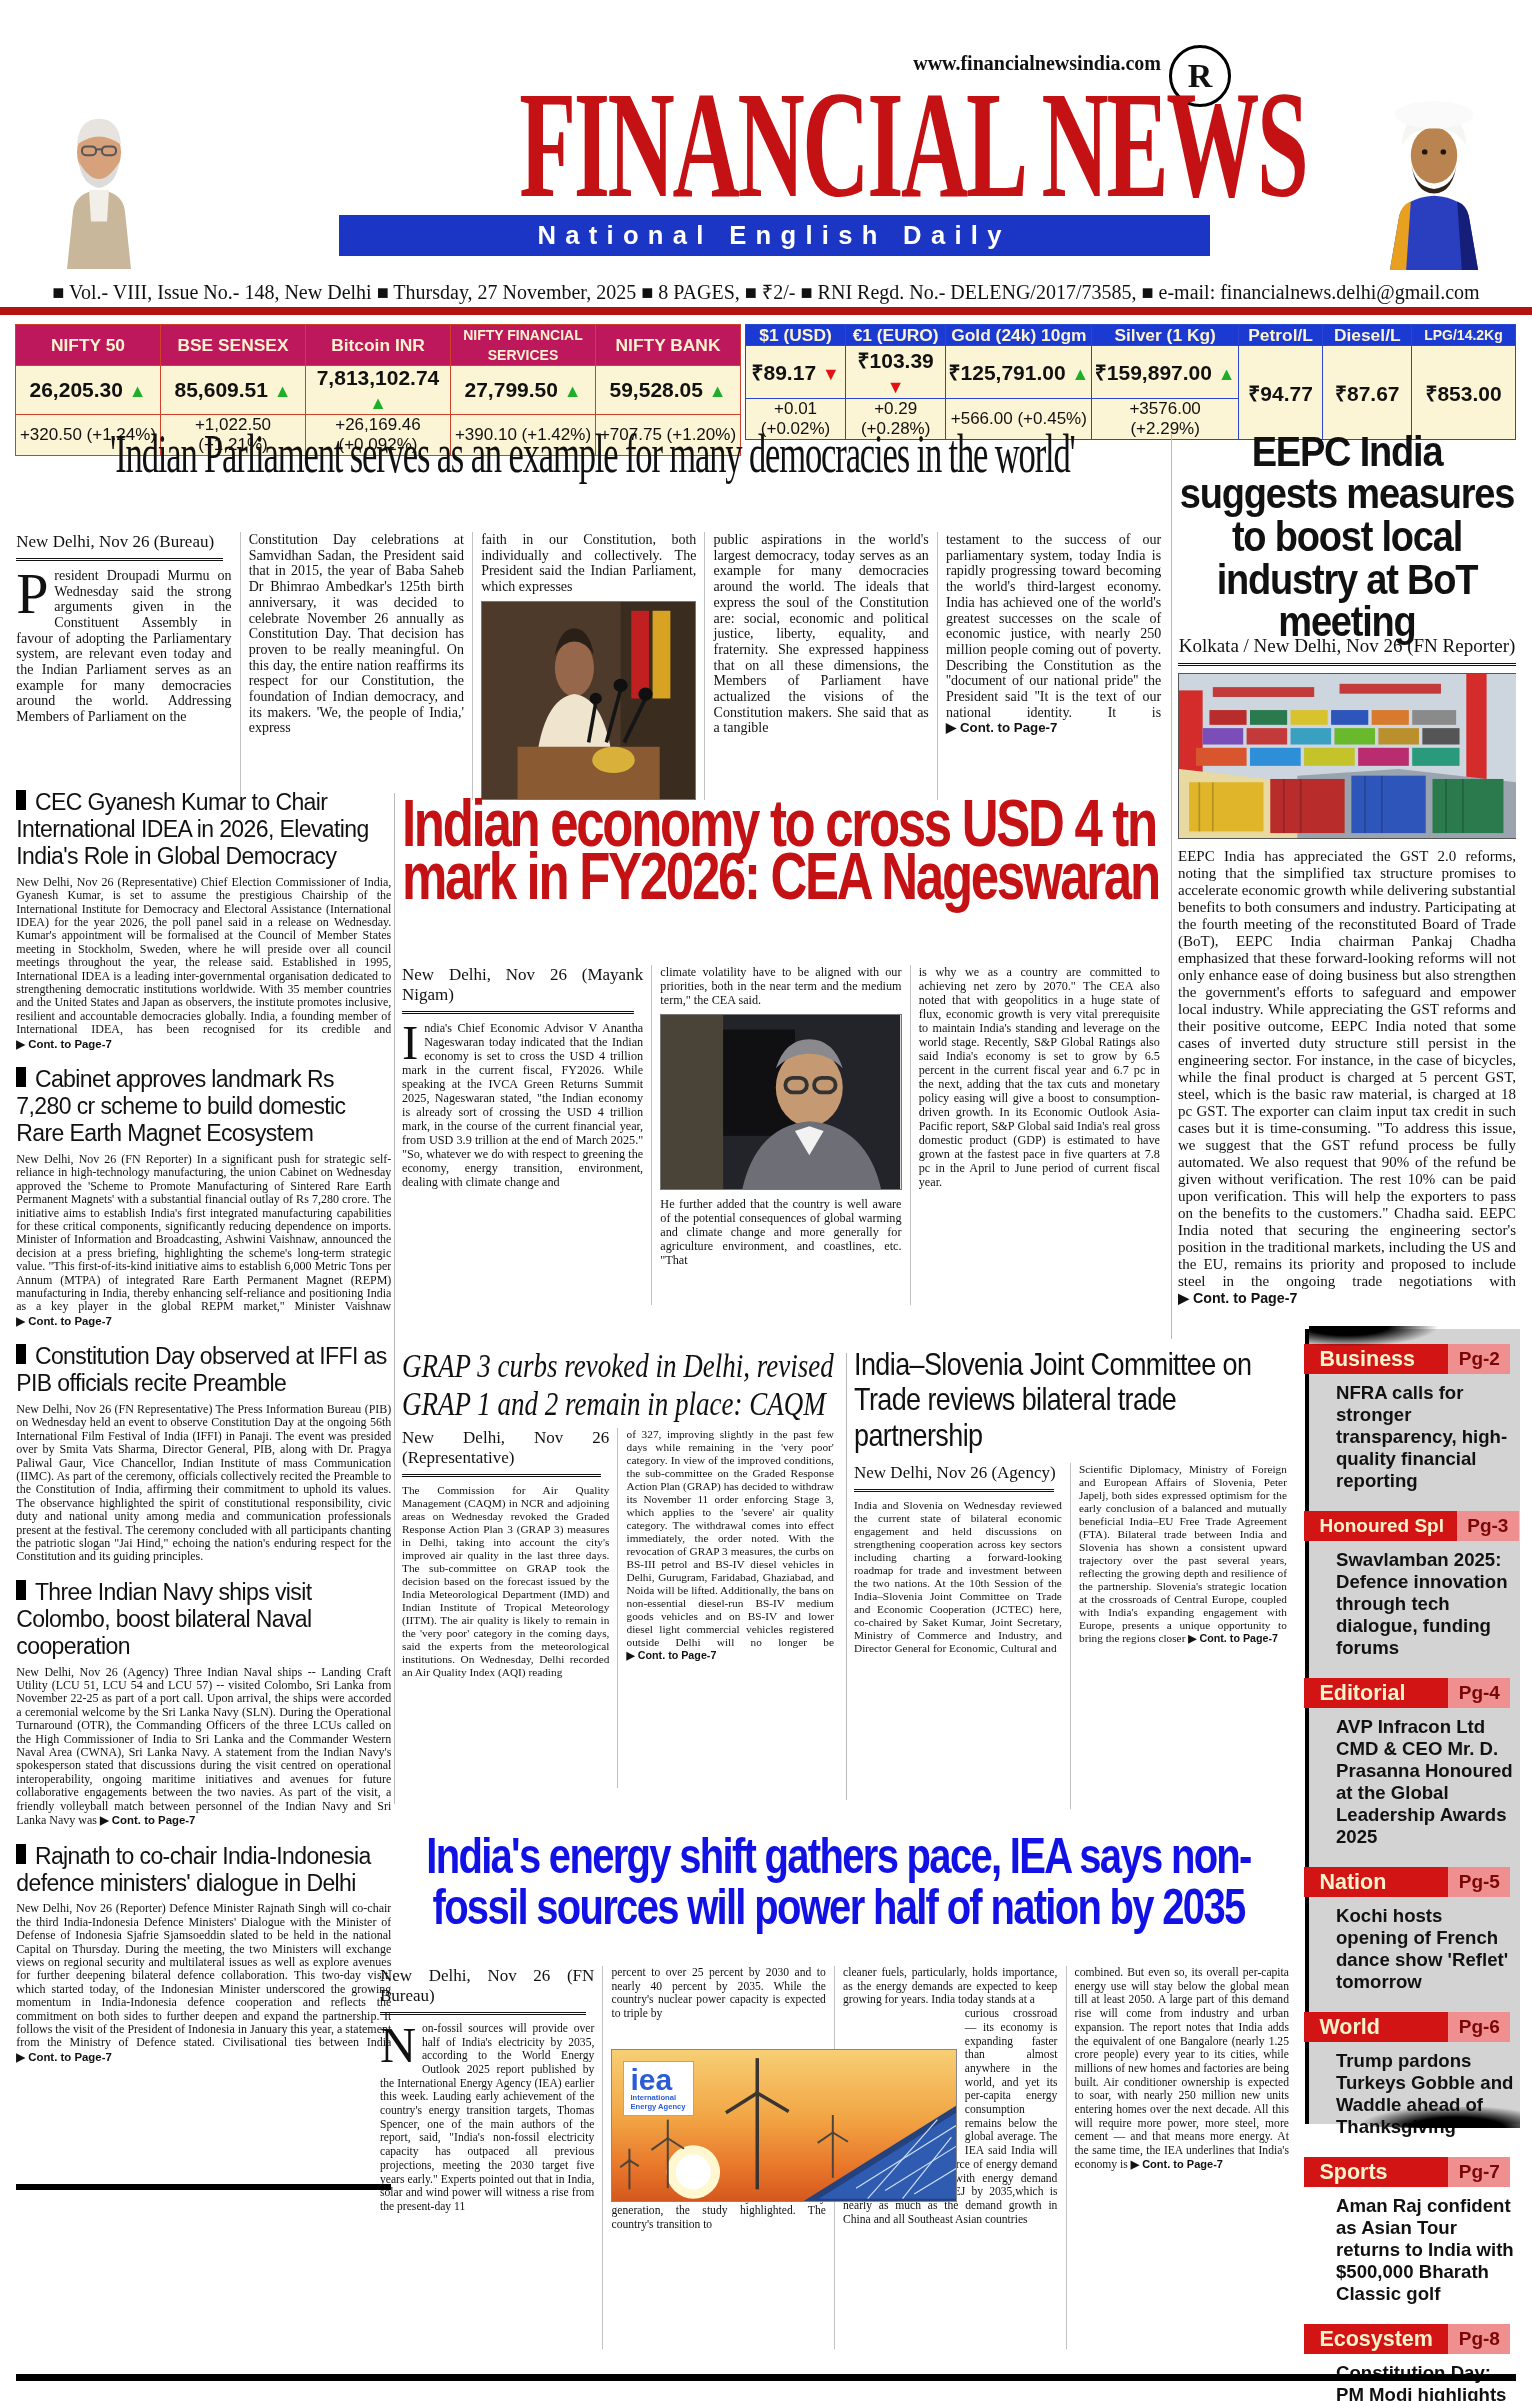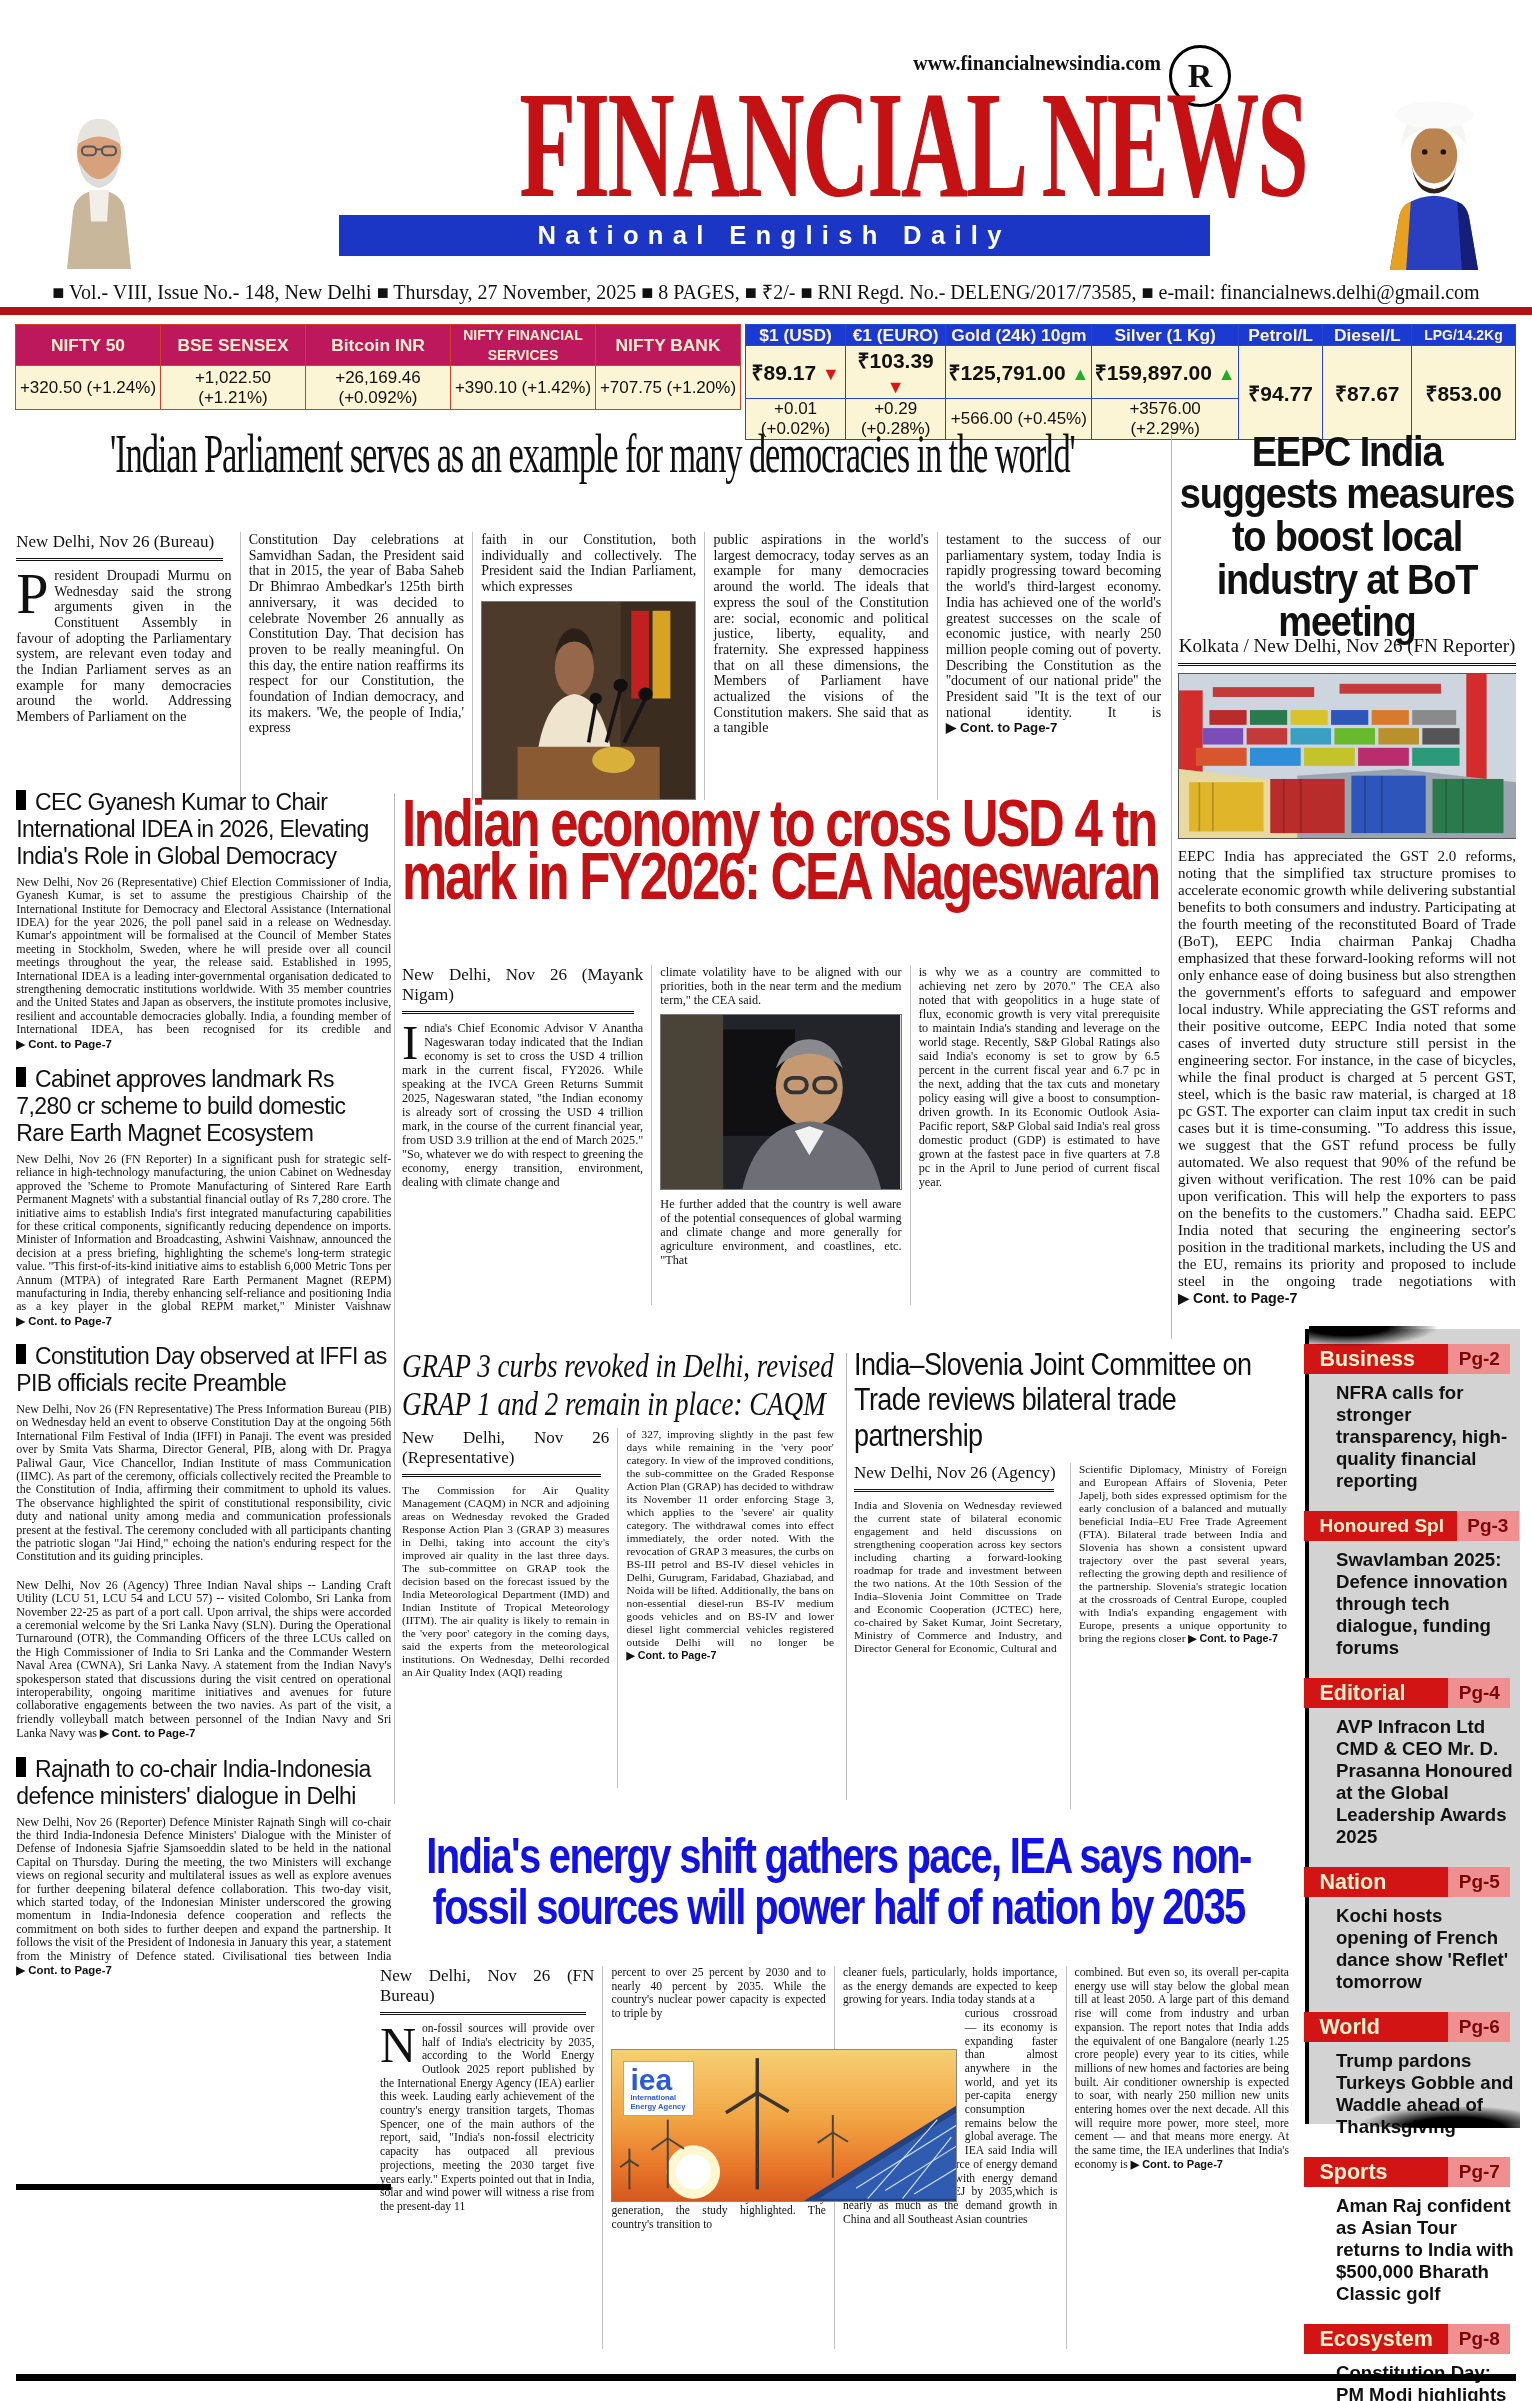--- a/index.html
+++ b/index.html
@@ -156,20 +156,27 @@
       <thead>
           <tr>
         <th>NIFTY 50</th>
         <th>BSE SENSEX</th>
         <th>Bitcoin INR</th>
         <th class="sm">NIFTY FINANCIAL SERVICES</th>
         <th>NIFTY BANK</th>
       </tr>
         </thead>
       <tbody>
+        <tr>
+          <td class="val"><span>26,205.30</span> <span class="arr up">▲</span></td>
+          <td class="val"><span>85,609.51</span> <span class="arr up">▲</span></td>
+          <td class="val"><span>7,813,102.74</span> <span class="arr up">▲</span></td>
+          <td class="val"><span>27,799.50</span> <span class="arr up">▲</span></td>
+          <td class="val"><span>59,528.05</span> <span class="arr up">▲</span></td>
+        </tr>
         <tr>
           <td class="chg">+320.50 (+1.24%)</td>
           <td class="chg">+1,022.50 (+1.21%)</td>
           <td class="chg">+26,169.46 (+0.092%)</td>
           <td class="chg">+390.10 (+1.42%)</td>
           <td class="chg">+707.75 (+1.20%)</td>
         </tr>
       </tbody>
     </table>
   </div>
@@ -320,20 +327,21 @@
     </div>
     <div class="sml">
       <h3><span class="mark"></span><span>Cabinet approves landmark Rs 7,280 cr scheme to build domestic Rare Earth Magnet Ecosystem</span></h3>
       <p><span>New Delhi, Nov 26 (FN Reporter) In a significant push for strategic self-reliance in high-technology manufacturing, the union Cabinet on Wednesday approved the 'Scheme to Promote Manufacturing of Sintered Rare Earth Permanent Magnets' with a substantial financial outlay of Rs 7,280 crore. The initiative aims to establish India's first integrated manufacturing capabilities for these critical components, significantly reducing dependence on imports. Minister of Information and Broadcasting, Ashwini Vaishnaw, announced the decision at a press briefing, highlighting the scheme's long-term strategic value. "This first-of-its-kind initiative aims to establish 6,000 Metric Tons per Annum (MTPA) of integrated Rare Earth Permanent Magnet (REPM) manufacturing in India, thereby enhancing self-reliance and positioning India as a key player in the global REPM market," Minister Vaishnaw </span><b class="cont">▶ Cont. to Page-7</b></p>
     </div>
     <div class="sml">
       <h3><span class="mark"></span><span>Constitution Day observed at IFFI as PIB officials recite Preamble</span></h3>
       <p><span>New Delhi, Nov 26 (FN Representative) The Press Information Bureau (PIB) on Wednesday held an event to observe Constitution Day at the ongoing 56th International Film Festival of India (IFFI) in Panaji. The event was presided over by Smita Vats Sharma, Director General, PIB, along with Dr. Pragya Paliwal Gaur, Vice Chancellor, Indian Institute of mass Communication (IIMC). As part of the ceremony, officials collectively recited the Preamble to the Constitution of India, affirming their commitment to uphold its values. The observance highlighted the spirit of constitutional responsibility, civic duty and national unity among media and communication professionals present at the festival. The ceremony concluded with all participants chanting the patriotic slogan "Jai Hind," echoing the nation's enduring respect for the Constitution and its guiding principles.</span></p>
     </div>
     <div class="sml">
+      <h3><span class="mark"></span><span>Three Indian Navy ships visit Colombo, boost bilateral Naval cooperation</span></h3>
       <p><span>New Delhi, Nov 26 (Agency) Three Indian Naval ships -- Landing Craft Utility (LCU 51, LCU 54 and LCU 57) -- visited Colombo, Sri Lanka from November 22-25 as part of a port call. Upon arrival, the ships were accorded a ceremonial welcome by the Sri Lanka Navy (SLN). During the Operational Turnaround (OTR), the Commanding Officers of the three LCUs called on the High Commissioner of India to Sri Lanka and the Commander Western Naval Area (CWNA), Sri Lanka Navy. A statement from the Indian Navy's spokesperson stated that discussions during the visit centred on operational interoperability, ongoing maritime initiatives and avenues for future collaborative engagements between the two navies. As part of the visit, a friendly volleyball match between personnel of the Indian Navy and Sri Lanka Navy was </span><b class="cont">▶ Cont. to Page-7</b></p>
     </div>
     <div class="sml">
       <h3><span class="mark"></span><span>Rajnath to co-chair India-Indonesia defence ministers' dialogue in Delhi</span></h3>
       <p><span>New Delhi, Nov 26 (Reporter) Defence Minister Rajnath Singh will co-chair the third India-Indonesia Defence Ministers' Dialogue with the Minister of Defense of Indonesia Sjafrie Sjamsoeddin slated to be held in the national Capital on Thursday. During the meeting, the two Ministers will exchange views on regional security and multilateral issues as well as explore avenues for further deepening bilateral defence collaboration. This two-day visit, which started today, of the Indonesian Minister underscored the growing momentum in India-Indonesia defence cooperation and reflects the commitment on both sides to further deepen and expand the partnership. It follows the visit of the President of Indonesia in January this year, a statement from the Ministry of Defence stated. Civilisational ties between India </span><b class="cont">▶ Cont. to Page-7</b></p>
     </div>
   </div>
   <div class="abs blackbar" style="left:16.3px;top:2184px;width:375px;height:5.8px;"></div>
   <div class="abs vsep" style="left:394px;top:793px;height:1011px;"></div>
 

